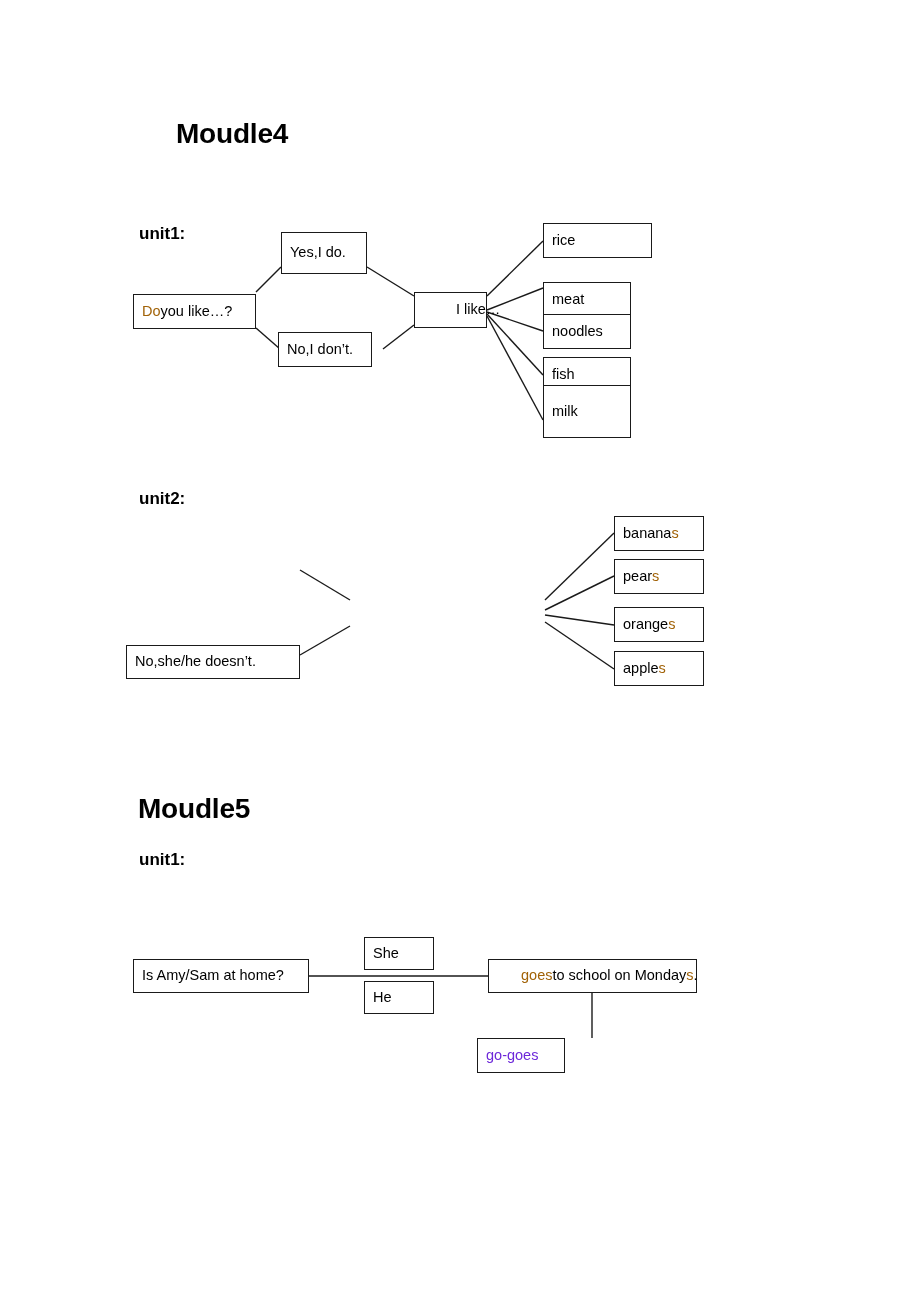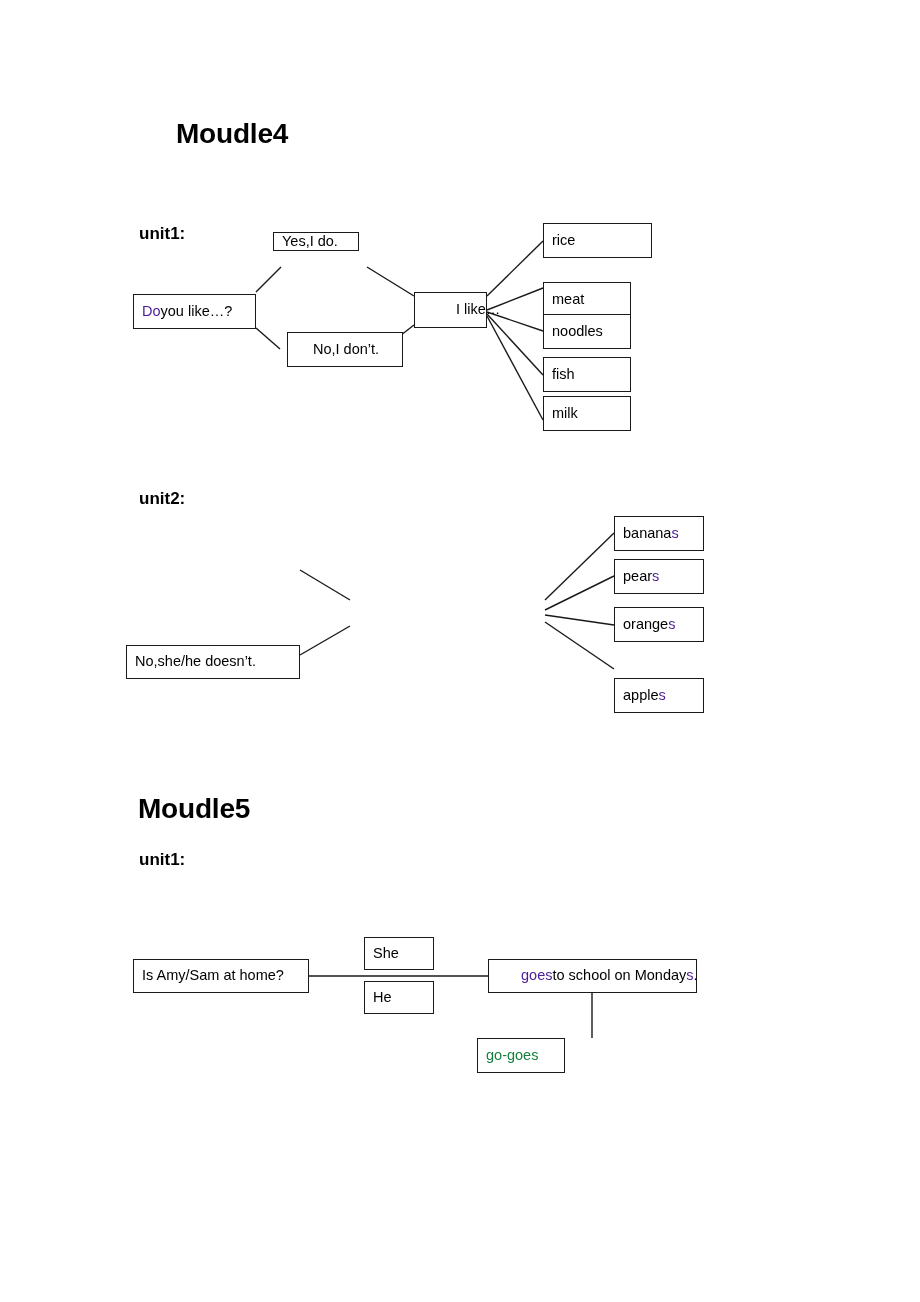--- a/index.html
+++ b/index.html
@@ -49,22 +49,22 @@
     background: #ffffff;
     display: flex;
     align-items: center;
     font-size: 14.5px;
     line-height: 1.1;
     padding-left: 8px;
     padding-right: 6px;
     white-space: nowrap;
     color: #000000;
   }
-  .node .red { color: #4c1d95; }
-  .node.all-red { color: #15803d; }
+  .node .red { color: #a16207; }
+  .node.all-red { color: #6d28d9; }
 </style>
 </head>
 <body>
 
 <div id="page">
 
   <svg id="connectors" viewBox="0 0 920 1302" xmlns="http://www.w3.org/2000/svg">
     <g stroke="#1a1a1a" stroke-width="1.4" fill="none">
 
       <line x1="256" y1="292" x2="281" y2="267"></line>
@@ -91,45 +91,45 @@
 
   <div class="module-title" style="left:138px; top:120px;margin-left:38px;">Moudle4</div>
 
   <div class="unit-title" style="left:139px; top:225px;">unit1:</div>
 
   <div class="node" style="left:133px; top:294px; width:123px; height:35px;">
     <span class="red">Do</span>
       <span> you like…?</span>
   </div>
 
-  <div class="node" style="left:273px; top:232px; width:86px; height:19px;">
+  <div class="node" style="left:281px; top:232px; width:86px; height:42px;">
     <span>Yes,I do.</span>
   </div>
 
-  <div class="node" style="left:287px; top:332px; width:116px; height:35px;justify-content:center;">
+  <div class="node" style="left:278px; top:332px; width:94px; height:35px;">
     <span>No,I don’t.</span>
   </div>
 
   <div class="node" style="left:414px; top:292px; width:73px; height:36px;padding-left:41px;">
     <span>I like…</span>
   </div>
 
   <div class="node" style="left:543px; top:223px; width:109px; height:35px;">
     <span>rice</span>
   </div>
   <div class="node" style="left:543px; top:282px; width:88px; height:35px;">
     <span>meat</span>
   </div>
   <div class="node" style="left:543px; top:314px; width:88px; height:35px;">
     <span>noodles</span>
   </div>
   <div class="node" style="left:543px; top:357px; width:88px; height:35px;">
     <span>fish</span>
   </div>
-  <div class="node" style="left:543px; top:396px; width:88px; height:35px;">
+  <div class="node" style="left:543px; top:385px; width:88px; height:53px;">
     <span>milk</span>
   </div>
 
   <div class="unit-title" style="left:139px; top:490px;">unit2:</div>
 
 
   <div class="node" style="left:126px; top:645px; width:174px; height:34px;">
     <span>No,she/he doesn’t.</span>
   </div>
 
@@ -139,21 +139,21 @@
       <span class="red">s</span>
   </div>
   <div class="node" style="left:614px; top:559px; width:90px; height:35px;">
     <span>pear</span>
       <span class="red">s</span>
   </div>
   <div class="node" style="left:614px; top:607px; width:90px; height:35px;">
     <span>orange</span>
       <span class="red">s</span>
   </div>
-  <div class="node" style="left:614px; top:651px; width:90px; height:35px;margin-top:27px;">
+  <div class="node" style="left:614px; top:651px; width:90px; height:35px;">
     <span>apple</span>
       <span class="red">s</span>
   </div>
 
   <div class="module-title" style="left:138px; top:795px;">Moudle5</div>
 
   <div class="unit-title" style="left:139px; top:851px;">unit1:</div>
 
   <div class="node" style="left:133px; top:959px; width:176px; height:34px;">
     <span>Is Amy/Sam at home?</span>

